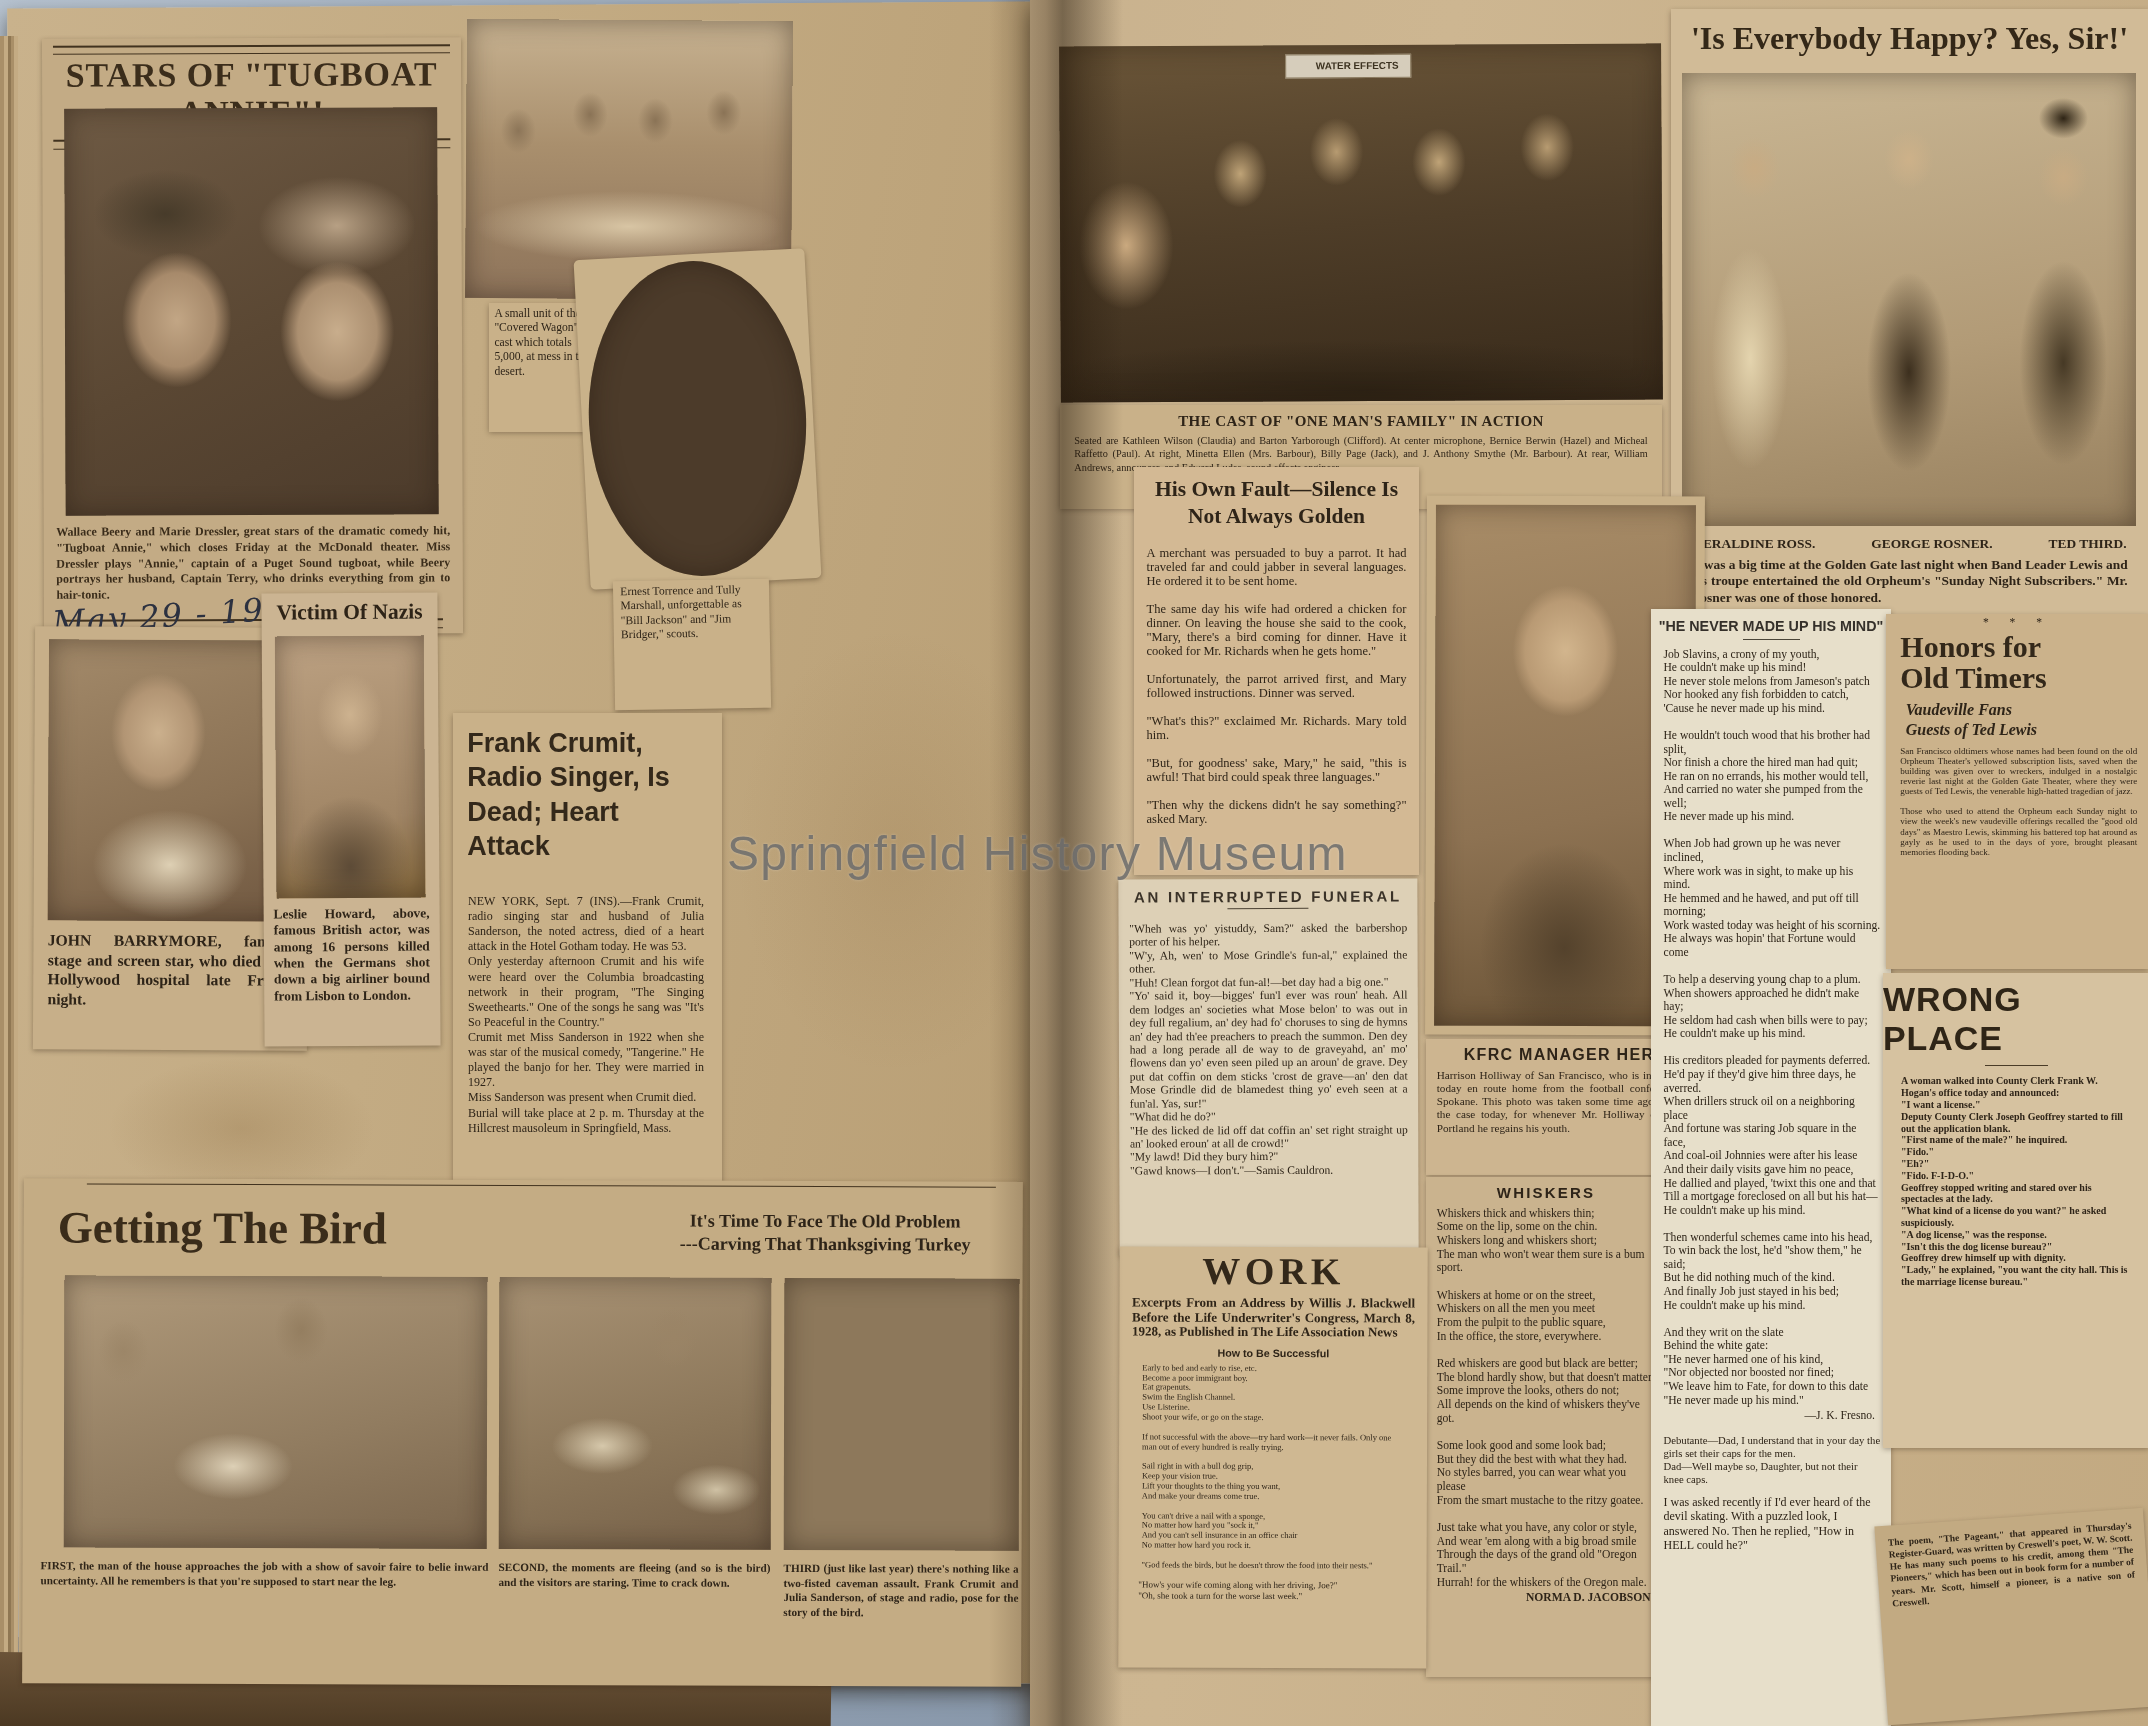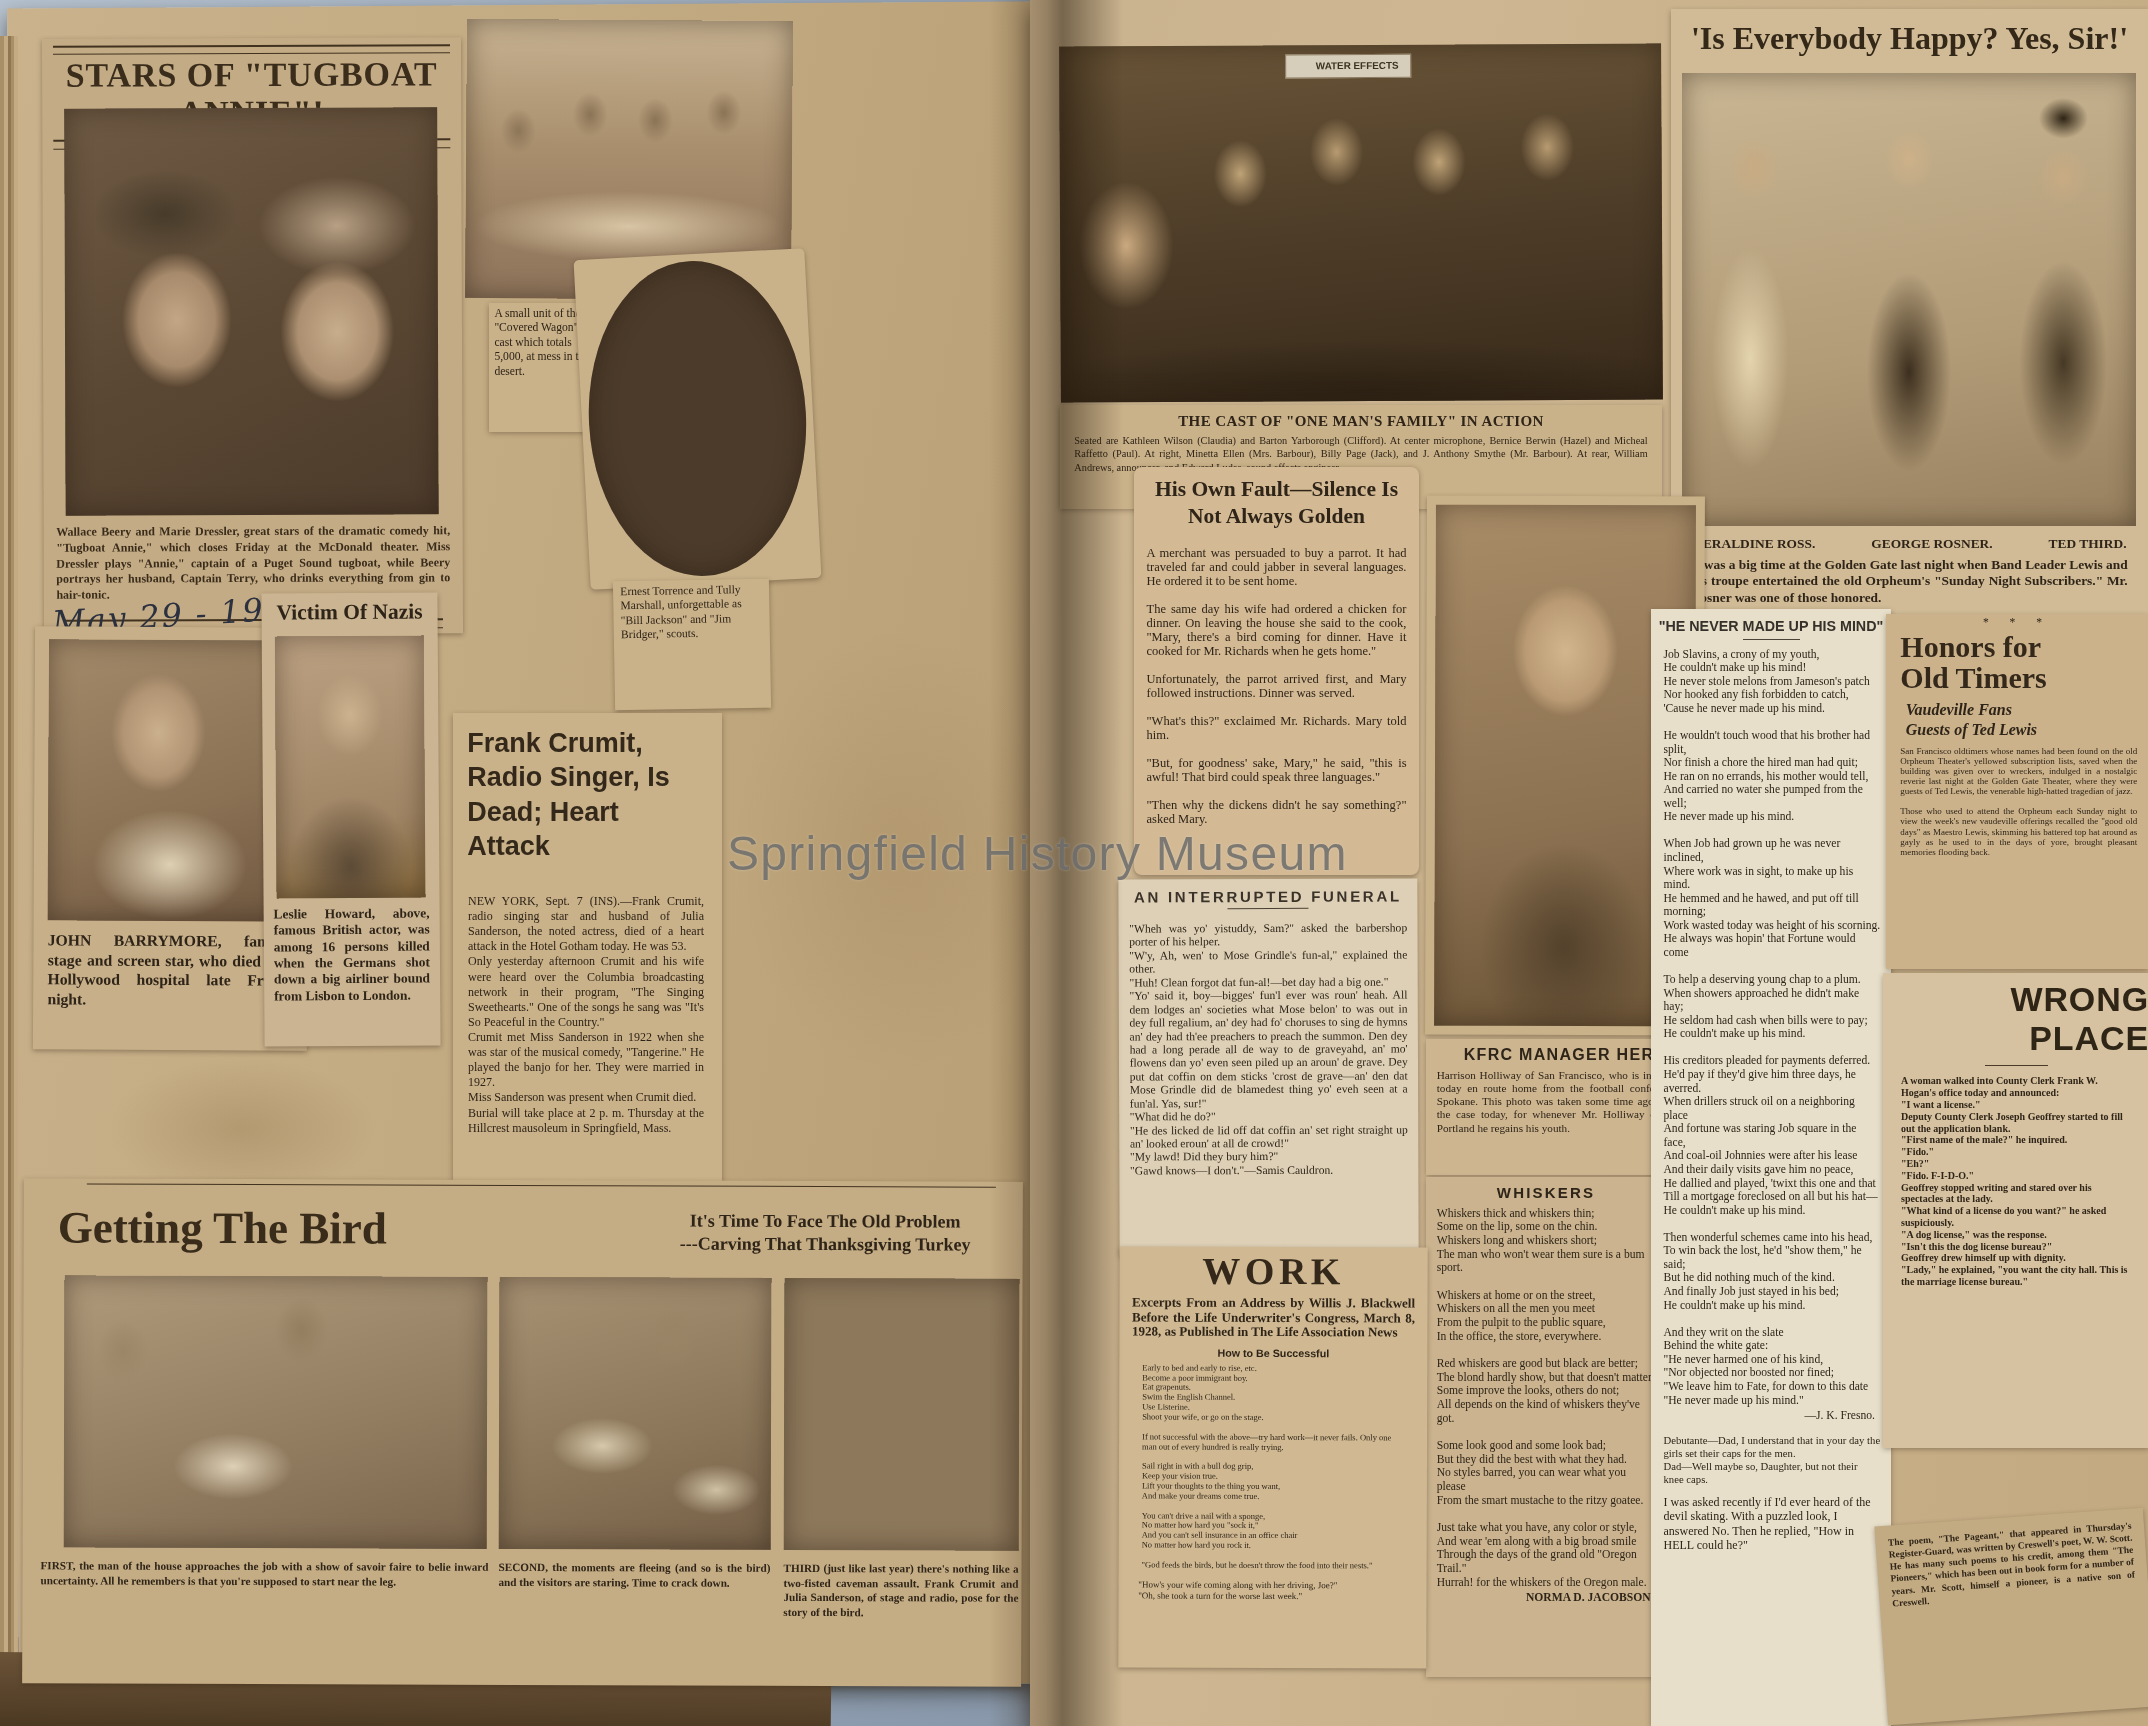--- a/index.html
+++ b/index.html
@@ -138,21 +138,21 @@
     radial-gradient(ellipse 38px 47px at 50% 19%,#cdb189 0%,rgba(0,0,0,0) 65%),
     radial-gradient(ellipse 73px 170px at 84% 64%,#463925 0%,rgba(0,0,0,0) 60%),
     radial-gradient(ellipse 41px 34px at 84% 10%,#2e2415 0%,rgba(0,0,0,0) 60%),
     radial-gradient(ellipse 38px 45px at 84% 23%,#c8ab83 0%,rgba(0,0,0,0) 65%),
     linear-gradient(170deg,#c9b693 0%,#b29b77 60%,#97805e 100%);}
   #happy-names{position:absolute;left:21.5px;top:527px;right:21.5px;display:flex;justify-content:space-between;
     font-size:13.4px;font-weight:bold;}
   #happy-caption{position:absolute;left:19.7px;top:548px;width:437px;font-size:13.4px;font-weight:bold;line-height:1.22;}
 
   
-  #clip-hisfault{left:1134px;top:467px;width:285px;height:408px;background:#d3b994;border-radius:8px;}
+  #clip-hisfault{left:1134px;top:467px;width:285px;height:408px;background:#d3b994;}
   #hof-head{font-size:21.5px;font-weight:bold;text-align:center;line-height:1.25;padding:9px 16px 0 16px;}
   #hof-body{position:absolute;left:12.5px;top:79px;width:260px;font-size:12.5px;line-height:1.12;}
 
   
   #clip-funeral{left:1119px;top:879px;width:299px;height:376px;background:#ddd0b6;transform:rotate(-.2deg);}
   #fun-head{font-size:15px;font-weight:bold;letter-spacing:2.7px;text-align:center;padding-top:9px;
     border-bottom:none;color:#3a3228;}
   #fun-rule{width:81px;margin:2.7px auto 0 auto;border-top:1.3px solid #4a4032;}
   #fun-body{position:absolute;left:10.7px;top:43px;width:278px;font-size:11.6px;line-height:1.16;}
 
@@ -191,21 +191,21 @@
 
   
   #clip-honors{left:1886px;top:614px;width:262px;height:355px;background:#cbb28b;}
   #honors-div{font-size:11.6px;letter-spacing:9px;text-align:center;padding-top:1.8px;}
   #honors-head{font-size:30px;font-weight:bold;line-height:1.06;padding:1.8px 0 0 14.3px;color:#33281a;}
   #honors-sub{font-style:italic;font-size:16px;font-weight:bold;line-height:1.25;padding:5.4px 0 0 19.7px;}
   #honors-body{margin:6.3px 10.7px 0 14.3px;font-size:9px;line-height:1.12;}
 
   
   #clip-wrongplace{left:1883px;top:973px;width:266px;height:475px;background:#d6c2a0;}
-  #wp-head{font-size:34px;font-weight:bold;text-align:right;letter-spacing:0.9px;padding-top:7.2px;color:#2f2517;}
+  #wp-head{font-size:34px;font-weight:bold;text-align:left;letter-spacing:0.9px;padding-top:7.2px;color:#2f2517;}
   #wp-rule{width:63px;margin:7.2px auto 0 auto;border-top:1.8px solid #4a3c28;}
   #wp-body{margin:9px 14.3px 0 18px;font-size:10px;font-weight:bold;line-height:1.18;}
 
   
   #clip-bottomnote{left:1881px;top:1517px;width:269px;height:199px;background:#c2aa82;transform:rotate(-4deg);}
   #note-body{margin:10.7px 12.5px;font-size:9.4px;line-height:1.3;font-weight:bold;}
 
   
   #watermark{position:absolute;left:727px;top:826px;width:734px;font-family:"Liberation Sans",sans-serif;
     font-size:48px;letter-spacing:1.3px;color:#6e6e6e;opacity:.85;text-shadow:0 0 2.7px rgba(245,245,245,.35);z-index:50;}

